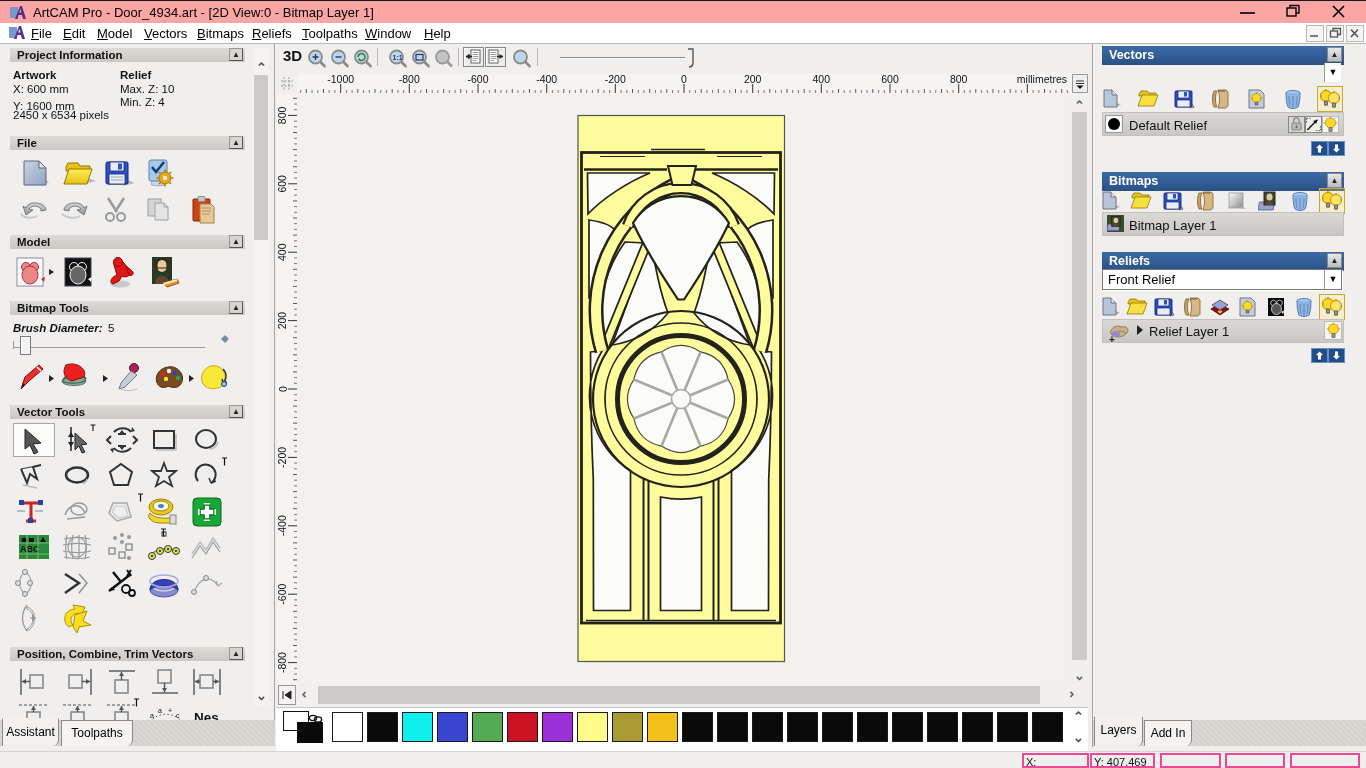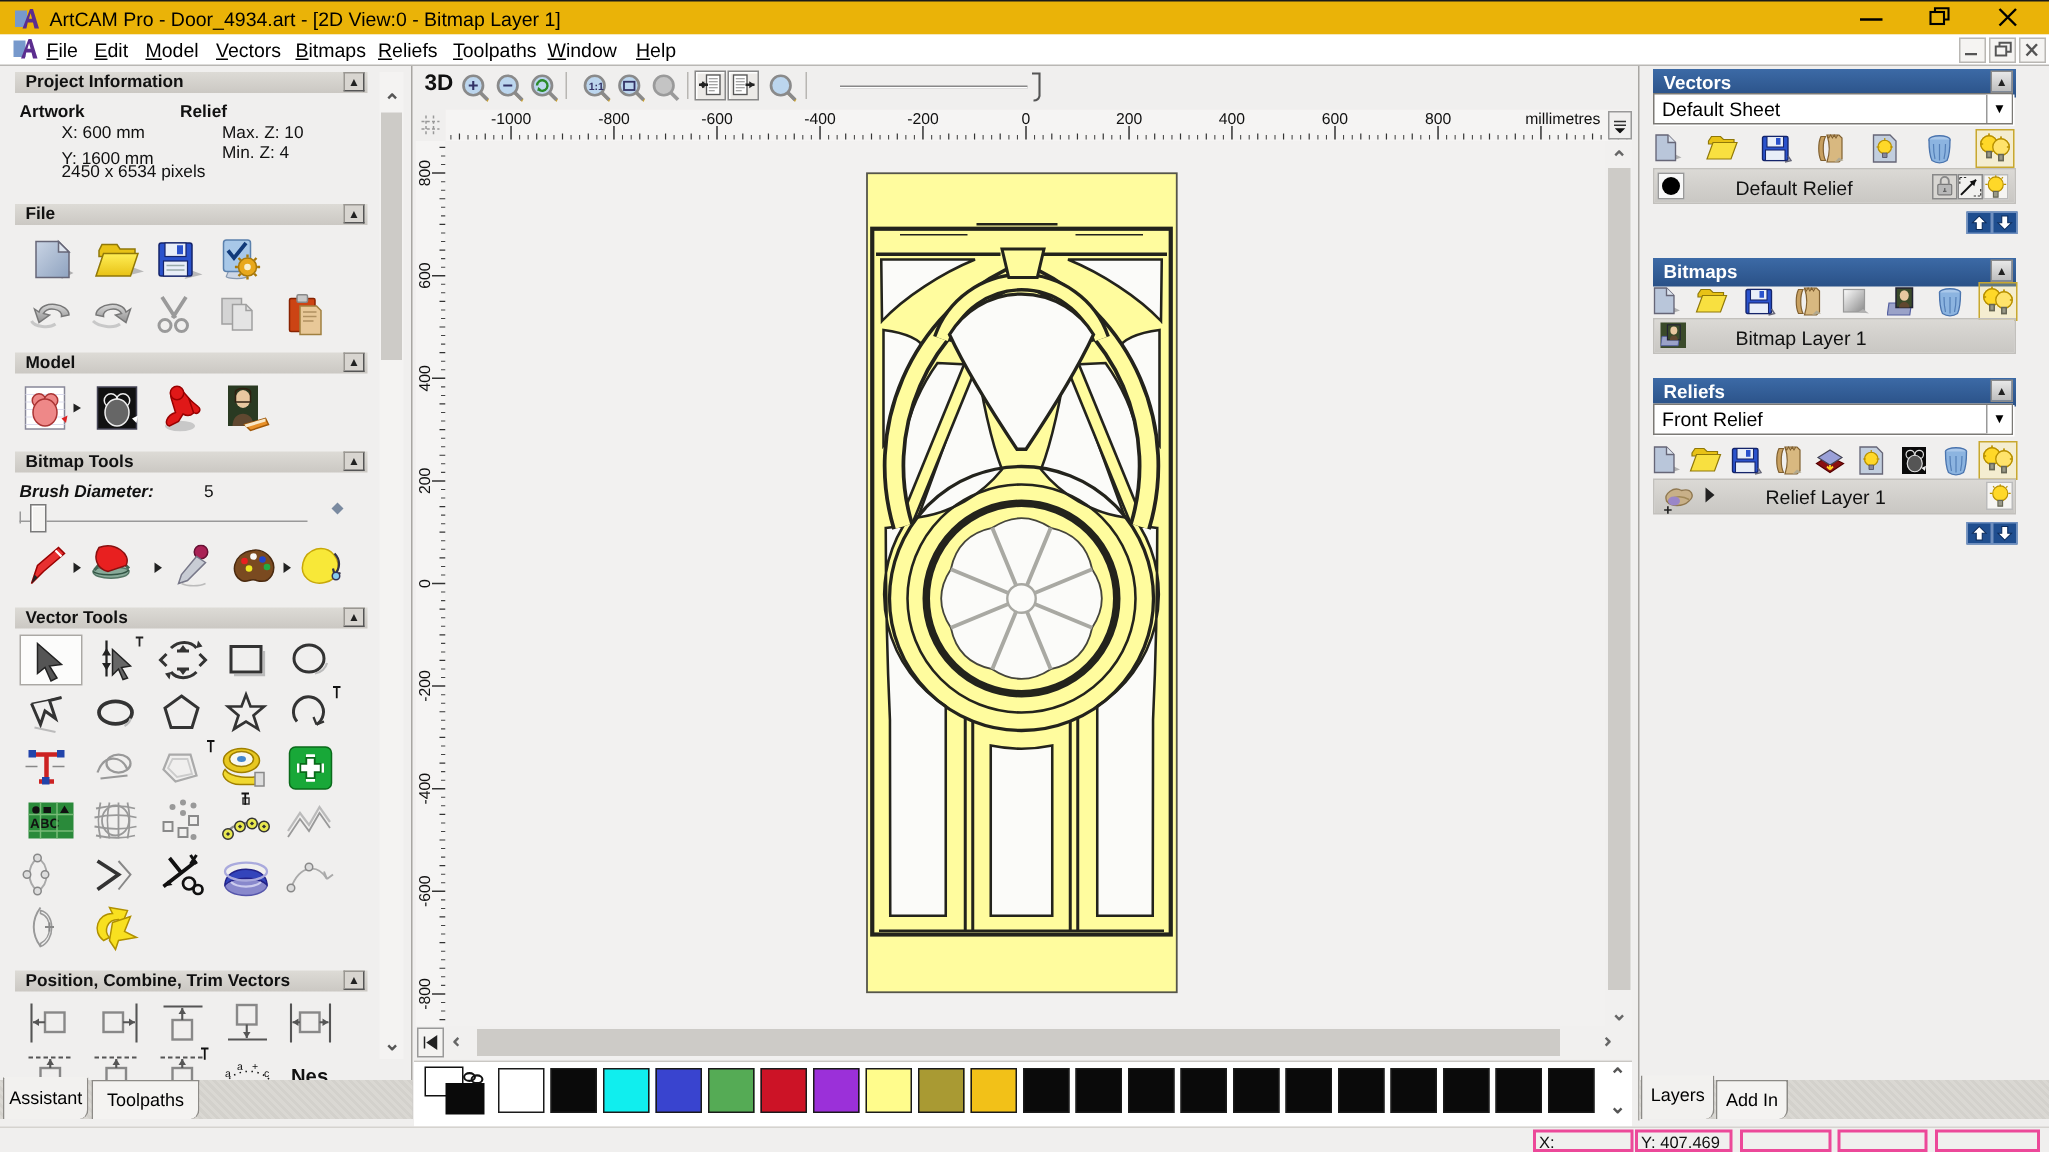--- a/index.html
+++ b/index.html
@@ -2,34 +2,34 @@
 <html><head>
 <meta charset="utf-8">
 <style>
 * { margin:0; padding:0; box-sizing:border-box; }
 html,body { width:1366px; height:768px; overflow:hidden; }
 body { font-family:"Liberation Sans", sans-serif; background:#f0efee; position:relative; }
 #app { position:absolute; left:0; top:0; width:1366px; height:768px; background:#f0efee; }
 .abs { position:absolute; }
 
 
-#titlebar { position:absolute; left:0; top:0; width:1366px; height:23px; background:#eab308; border-top:1px solid #1a1a1a; }
+#titlebar { position:absolute; left:0; top:0; width:1366px; height:23px; background:#fca5a5; border-top:1px solid #1a1a1a; }
 #titletext { position:absolute; left:33px; top:4px; font-size:13px; color:#000; white-space:nowrap; }
 
 
 #menubar { position:absolute; left:0; top:23px; width:1366px; height:21px; background:#ffffff; font-size:13px; color:#000; border-bottom:1px solid #b9b7b4; }
 .menuitem { position:absolute; top:3px; }
 .menuitem u { text-decoration:underline; }
 
 
 #leftpanelbg { position:absolute; left:0; top:44px; width:275px; height:702px; background:#f0efee; border-right:1px solid #a8a6a2; }
 #leftpanel { position:absolute; left:0; top:0; width:276px; height:568px; }
 .sechdr { position:absolute; left:10px; width:235px; height:14px; background:linear-gradient(#dddbd6,#cbc8c3); font-size:11.5px; font-weight:bold; color:#111; padding-left:7px; line-height:14px; }
 .collbtn { position:absolute; width:14px; height:13px; background:#d8d5d0; border:1px solid #9a9792; border-right-color:#555; border-bottom-color:#555; font-size:8px; text-align:center; line-height:12px; color:#222; }
-.ptext { font-size:11.5px; color:#111; position:absolute; white-space:nowrap;margin-left:28px; }
+.ptext { font-size:11.5px; color:#111; position:absolute; white-space:nowrap; }
 .ptextb { font-size:11.5px; font-weight:bold; color:#111; position:absolute; white-space:nowrap; }
 .chev { position:absolute; font-size:13px; font-weight:bold; color:#555; }
 
 .tabbar { position:absolute; height:26px; background:#d9d7d2; }
 .tab { position:absolute; background:#f4f3f1; border:1px solid #8c8a86; border-bottom:none; border-radius:0 0 6px 0px; font-size:12px; text-align:center; color:#000; }
 
 
 #rightpanelbg { position:absolute; left:1092px; top:44px; width:274px; height:703px; background:#f0efee; border-left:1px solid #a8a6a2; }
 #rightpanel { position:absolute; left:1092px; top:0; width:274px; height:768px; }
 .bluehdr { position:absolute; left:10px; width:242px; height:19px; background:linear-gradient(#3c6aa6,#2a5187); color:#fff; font-size:12.5px; font-weight:bold; padding:2px 0 0 7px; }
@@ -940,21 +940,20 @@
 <circle cx="681" cy="399" r="9.5" fill="#fbfbf9" stroke="#a8a8a2" stroke-width="1.6"></circle>
 <path d="M643.5 478 V620.5 M648.5 481 V620.5 M713.5 481 V620.5 M718.5 478 V620.5" stroke="#23231c" stroke-width="2"></path>
 <path d="M586 620.5 H776" stroke="#23231c" stroke-width="1.6"></path>
 </svg>
 </div>
 
 <div id="rightpanelbg"></div>
 <div id="rightpanel">
 <div class="bluehdr" style="top:46px">Vectors</div>
 <div class="bluecoll" style="left:235px;top:47px">▲</div>
-<div class="combo" style="top:62px">Default Sheet</div>
 <div class="comboarr" style="left:232px;top:63px">▼</div>
 <svg class="abs" style="left:8px;top:88px" width="22" height="22" viewBox="0 0 22 22">
         <path d="M15 19 l6 -2 l-4 -2 Z" fill="#b0b0b0"></path>
         <path d="M4 2 H12 L17 7 V19 H4 Z" fill="#b9c6da" stroke="#667" stroke-width="0.9"></path>
         <path d="M12 2 V7 H17" fill="#dde4ee" stroke="#667" stroke-width="0.9"></path>
       </svg>
 <svg class="abs" style="left:45px;top:88px" width="22" height="22" viewBox="0 0 22 22">
         <path d="M2 6 L4 3 H10 L12 5 H19 V8 H2 Z" fill="#e8c216" stroke="#907808" stroke-width="0.8"></path>
         <path d="M1 18 L5 7 H21 L17 18 Z" fill="#f8e040" stroke="#907808" stroke-width="0.8"></path>
       </svg>

